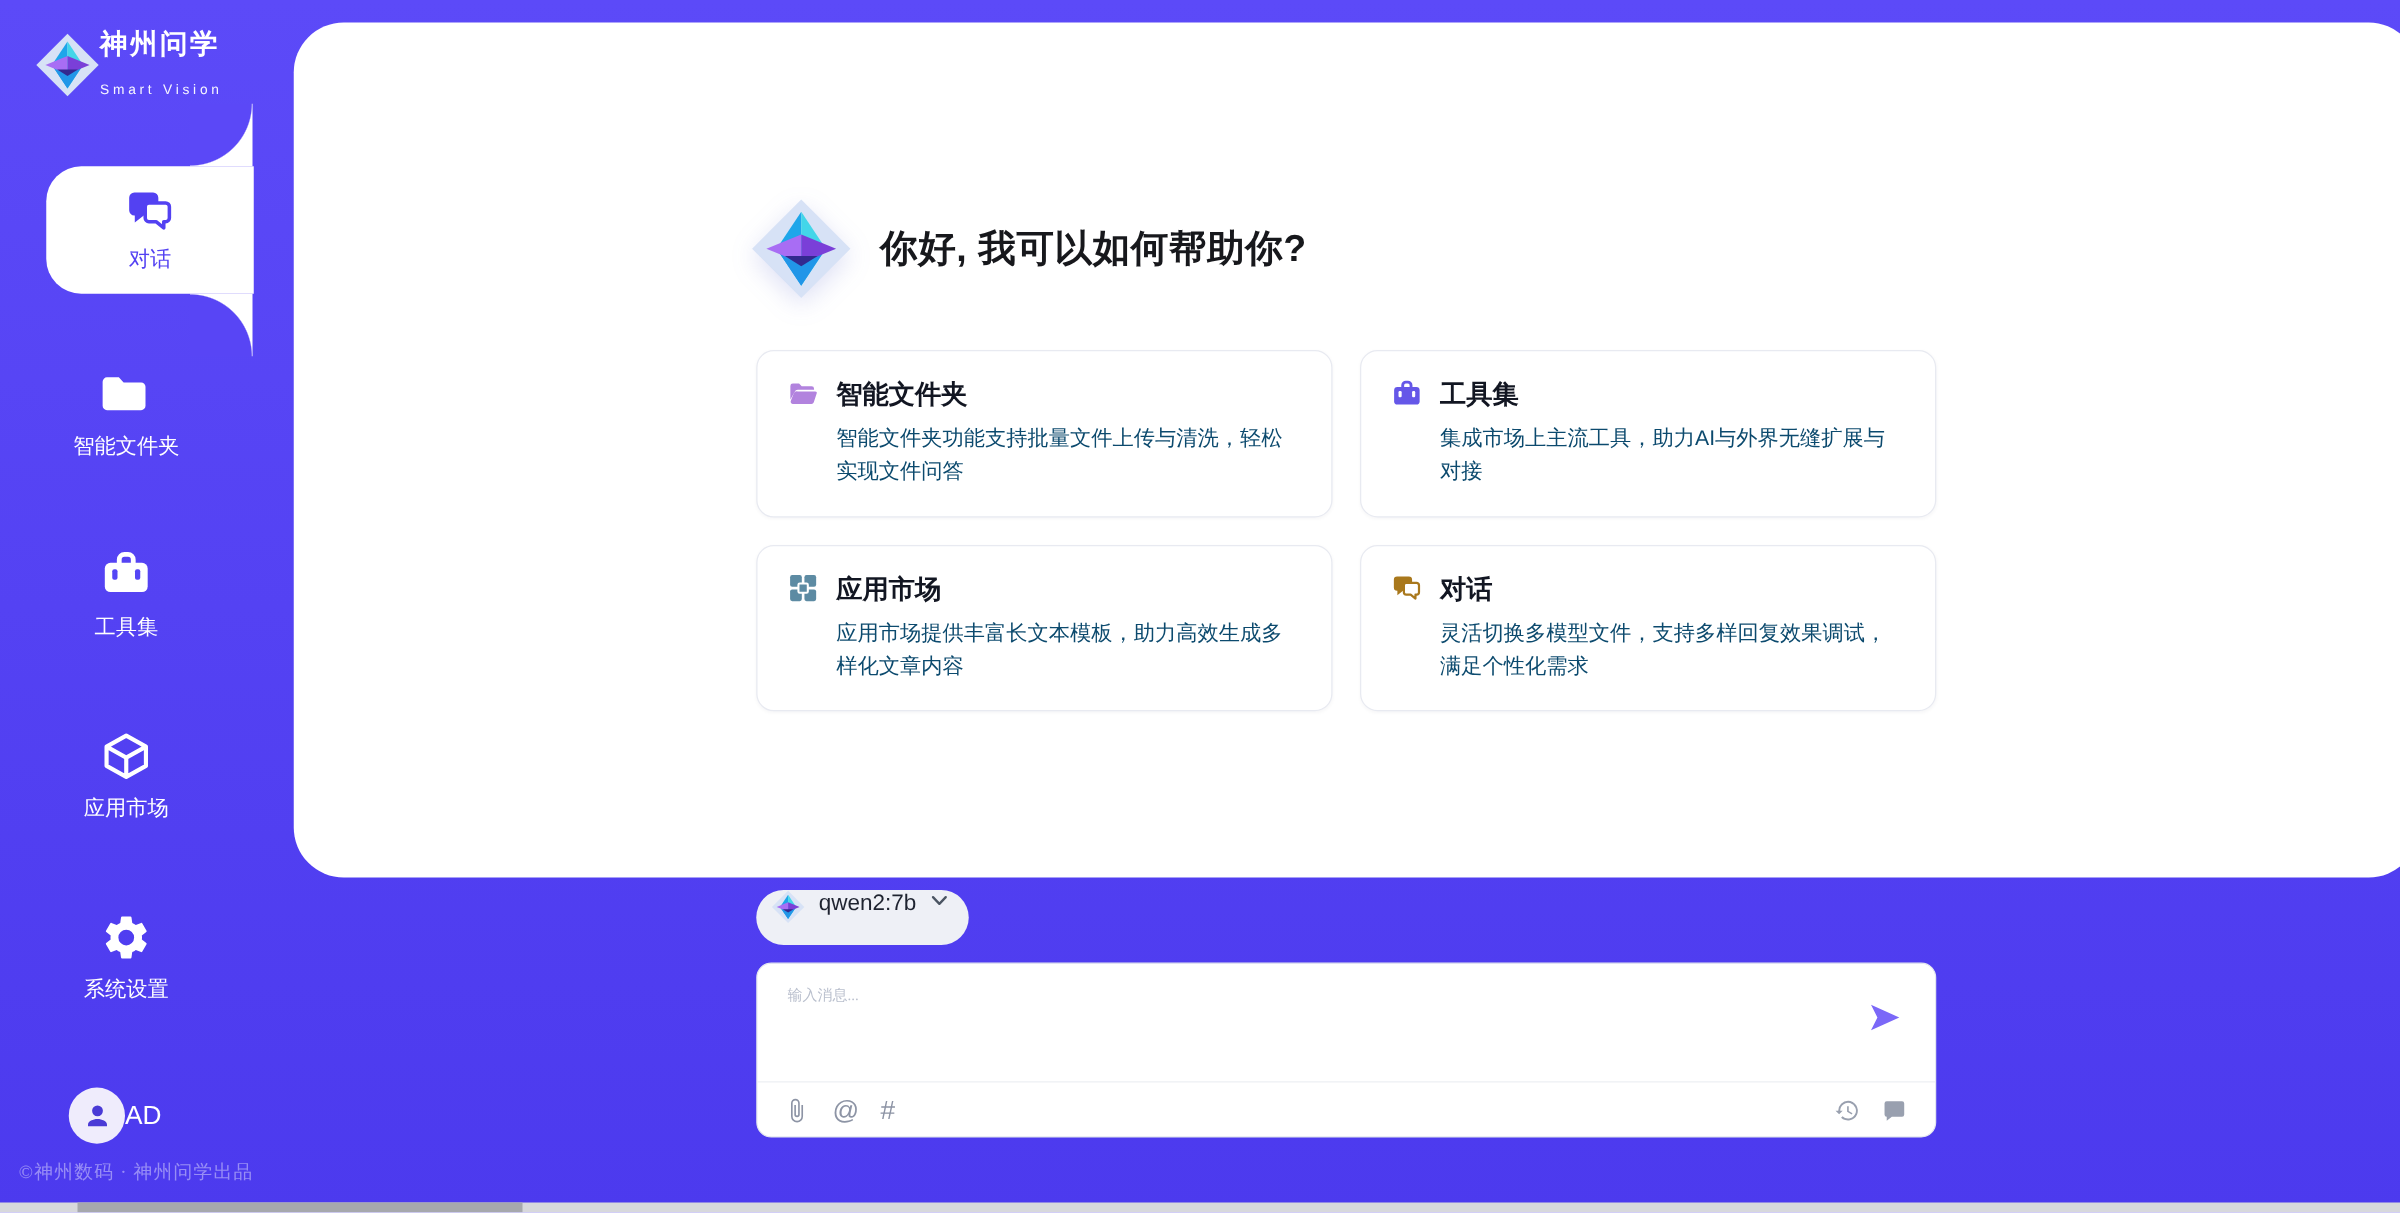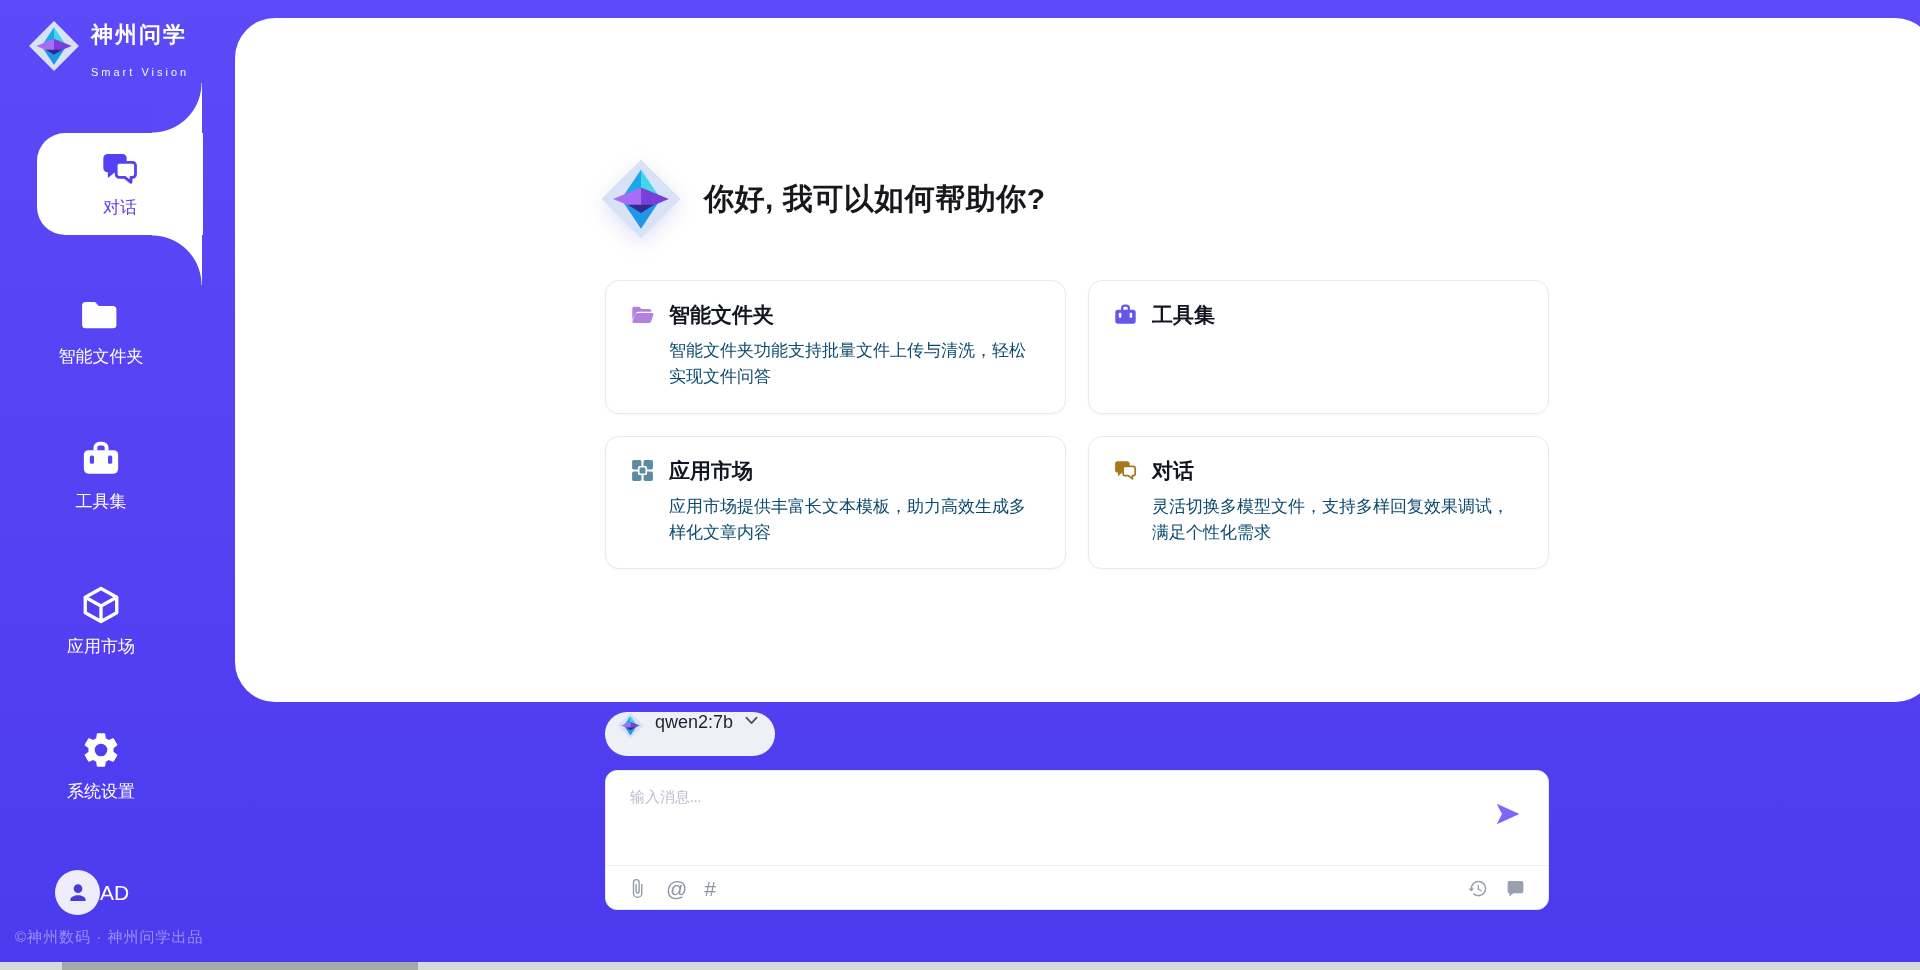--- a/index.html
+++ b/index.html
@@ -16,21 +16,21 @@
   .active-tab { position:absolute; left:37px; top:133px; width:166px; height:102px;
                 background:#fff; border-radius:28px 0 0 28px; z-index:3;
                 display:flex; flex-direction:column; align-items:center;
                 justify-content:center; gap:7px; color:#5341F2; cursor:pointer; }
   .active-tab .nav-label { color:#5341F2; }
   .fillet { position:absolute; left:152px; width:50px; height:50px; z-index:3; }
   .fillet-top    { top:83px;  background:radial-gradient(circle at 0 0,    #5B48F7 0 49px, #fff 50px); }
   .fillet-bottom { top:235px; background:radial-gradient(circle at 0 100%, #5845F5 0 49px, #fff 50px); }
 
   
-  .brand { position:absolute; left:28px; top:20px; display:flex; align-items:flex-start; gap:11px; color:#fff; }
+  .brand { position:absolute; left:28px; top:20px; display:flex; align-items:flex-end; color:#fff; }
   .brand-diamond { width:52px; height:52px; }
   .brand-title { font-size:22px; font-weight:700; letter-spacing:2px; }
   .brand-sub { font-size:11px; letter-spacing:3px; margin-top:16px; opacity:.95; }
 
   .nav-item { position:absolute; left:0; width:202px; display:flex; flex-direction:column;
               align-items:center; gap:9px; color:#fff; cursor:pointer;
               --icon-bg:#5546F5; }
   .nav-label { font-size:17px; color:inherit; }
   .nav-icon { width:42px; height:42px; }
   .active-tab .nav-icon { width:40px; height:40px; }
@@ -39,21 +39,21 @@
   .nav-market   { top:584px; }
   .nav-settings { top:729px; }
 
   .user-row { position:absolute; left:55px; top:870px; display:flex; align-items:center;
               cursor:pointer; }
   .avatar { width:45px; height:45px; border-radius:50%; background:#EFECFC;
             display:flex; align-items:center; justify-content:center; color:#4A3AD6; }
   .avatar svg { width:26px; height:26px; }
   .user-name { font-size:21px; color:#fff; }
   .side-footer { position:absolute; left:15px; top:928px; width:190px;
-                 font-size:15px; color:rgba(255,255,255,.42); letter-spacing:1px; }
+                 font-size:15px; color:rgba(255,255,255,.42); letter-spacing:1px;font-family:Liberation Serif, serif; }
 
   
   .greeting { position:absolute; left:365px; top:140px; display:flex; align-items:center; gap:22px; }
   .greeting-diamond { width:82px; height:82px; filter:drop-shadow(0 6px 10px rgba(80,90,200,.18)); }
   .greeting-text { font-size:30px; font-weight:700; color:#17181C; letter-spacing:.5px; }
 
   
   .cards { position:absolute; left:370px; top:262px; width:944px;
            display:grid; grid-template-columns:1fr 1fr; gap:22px; }
   .card { background:#fff; border:1px solid #E8EAF1; border-radius:14px;
@@ -70,21 +70,21 @@
                 display:inline-flex; gap:11px; cursor:pointer; }
   .model-diamond { width:27px; height:27px; }
   .model-name { font-size:18px; color:#1E2330; }
   .model-chevron { width:15px; height:13px; margin-top:2px; }
 
   
   .composer { position:absolute; left:370px; top:752px; width:944px; height:140px;
               background:#fff; border:1px solid #E4E7EF; border-radius:12px; }
   .composer-input { position:absolute; left:24px; top:17px; width:850px; height:68px;
                     border:none; outline:none; resize:none; background:transparent;
-                    font-size:15px; color:#333; font-family:Liberation Serif, serif; }
+                    font-size:12px; color:#333; font-family:Liberation Serif, serif; }
   .composer-input::placeholder { color:#B9BFCD; }
   .send-btn { position:absolute; right:25px; top:29px; width:30px; height:30px;
               color:#7B68F8; cursor:pointer; background:none; border:none; }
   .send-btn svg { width:28px; height:28px; }
   .composer-divider { position:absolute; left:0; right:0; top:94px; height:1px; background:#EDEFF4; }
   .toolbar { position:absolute; left:22px; right:22px; top:95px; height:44px;
              display:flex; align-items:center; gap:17px; color:#8D94A5; }
   .tb-icon { width:21px; height:21px; cursor:pointer; color:#8D94A5; }
   .tb-glyph { font-size:21px; line-height:1; cursor:pointer; color:#8D94A5; }
   .tb-spacer { flex:1; }
@@ -179,20 +179,21 @@
         </div>
         <div class="card-desc">智能文件夹功能支持批量文件上传与清洗，轻松实现文件问答</div>
       </div>
       <div class="card">
         <div class="card-head">
           <svg class="card-icon" viewBox="0 0 24 24" style="color: rgb(101, 87, 232);">
               <use href="#sym-briefcase"></use>
             </svg>
           <div class="card-title">工具集</div>
         </div>
+        <div class="card-desc">集成市场上主流工具，助力AI与外界无缝扩展与对接</div>
       </div>
       <div class="card">
         <div class="card-head">
           <svg class="card-icon" viewBox="0 0 24 24" style="color: rgb(93, 139, 163);">
               <use href="#sym-grid"></use>
             </svg>
           <div class="card-title">应用市场</div>
         </div>
         <div class="card-desc">应用市场提供丰富长文本模板，助力高效生成多样化文章内容</div>
       </div>

